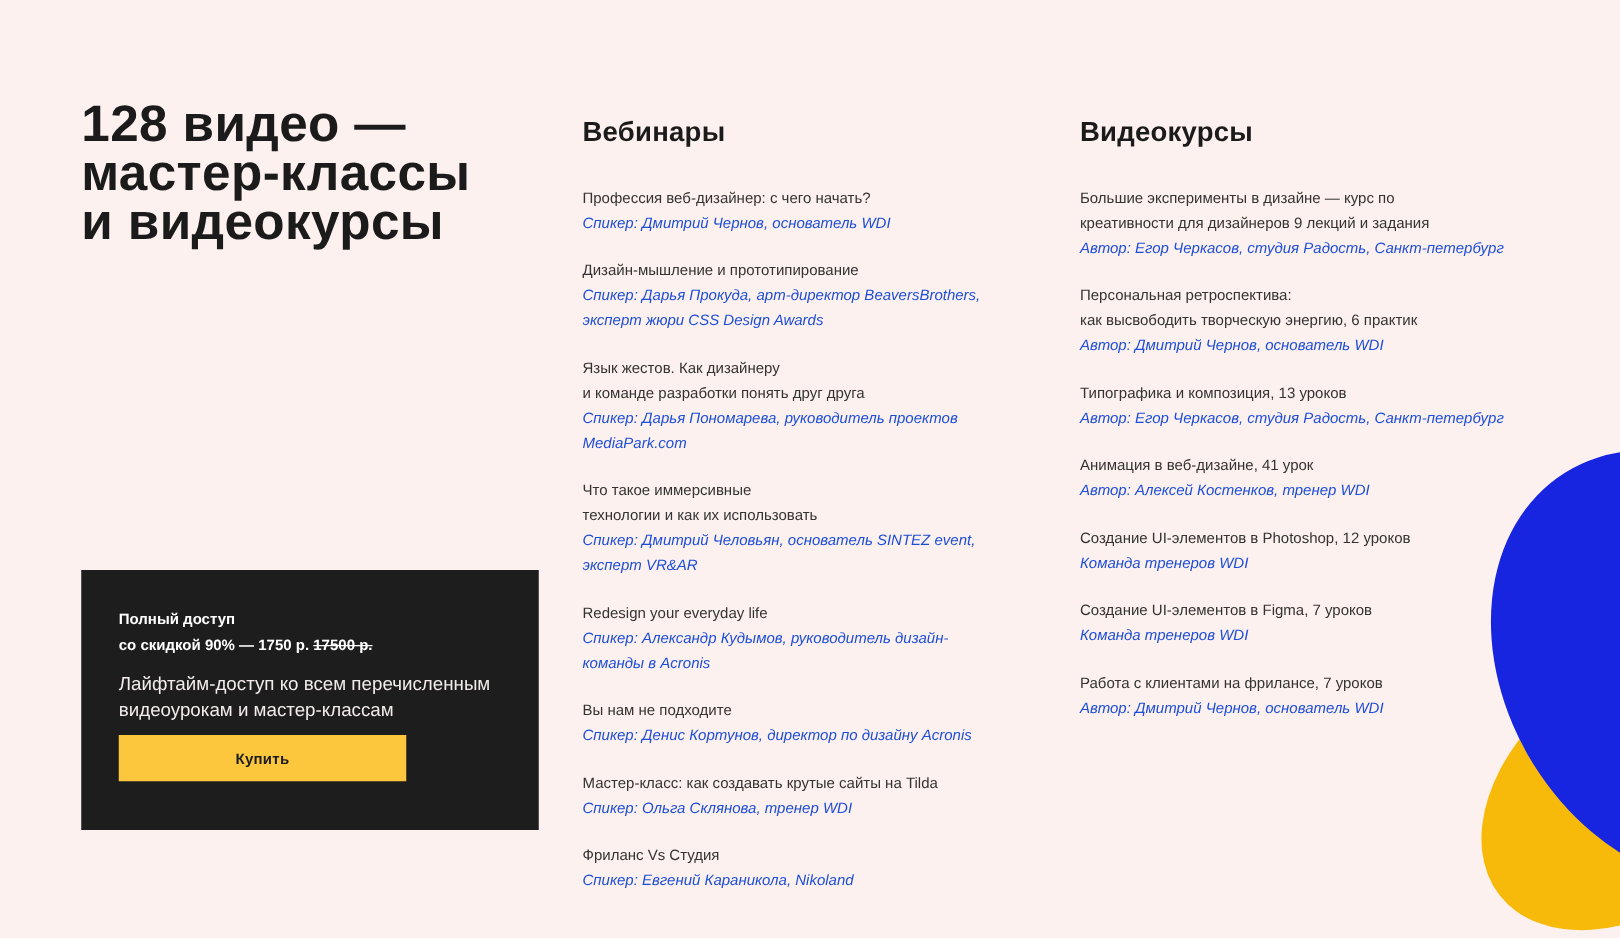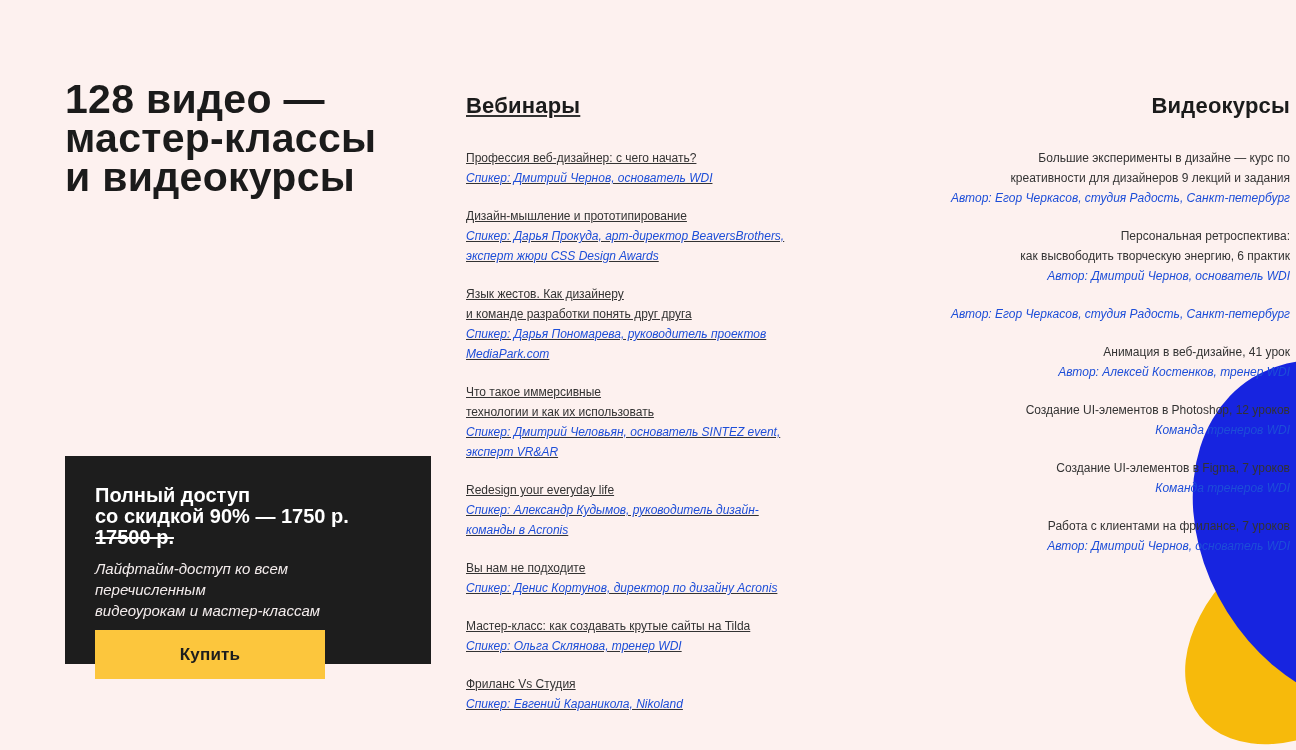--- a/index.html
+++ b/index.html
@@ -7,44 +7,43 @@
     position:relative;width:1296px;height:750px;overflow:hidden;
     background:#fdf1ef;font-family:"Liberation Sans",sans-serif;color:#333;
   }
   .decor{position:absolute;left:996px;top:330px;width:300px;height:420px;}
   .hero-title{
     position:absolute;left:65px;top:80px;margin:0;
     font-size:41px;line-height:39px;font-weight:700;color:#1b1b1b;
     letter-spacing:.3px;white-space:pre-line;
   }
   .col{position:absolute;top:92px;}
-  .col-webinars{left:466px;width:400px;text-decoration:underline;}
-  .col-courses{left:910px;width:380px;text-align:right;}
+  .col-webinars{left:466px;width:400px;}
+  .col-courses{left:864px;width:380px;}
   .col h2{
     margin:0 0 28px;font-size:22px;line-height:28px;font-weight:700;
     color:#1b1b1b;letter-spacing:.2px;
   }
   .item{margin:18px 0 15px;font-size:12px;line-height:20px;}
   .item-title{color:#333333;white-space:pre-line;}
   .item-byline{font-style:italic;color:#1d4ed8;white-space:pre-line;}
   .offer{
     position:absolute;left:65px;top:456px;width:366px;height:208px;
     background:#1d1d1d;color:#ffffff;box-sizing:border-box;padding:29px 30px;
   }
-  .offer-heading{font-size:20px;line-height:21px;font-weight:700;}
+  .offer-heading{font-size:12px;line-height:21px;font-weight:700;}
   .offer-heading s{text-decoration:line-through;text-align:right;}
   .offer-desc{
     margin:10px 0 0;font-size:15px;line-height:21px;color:#f3ecec;
     white-space:pre-line;
-    font-style:italic;
   }
   .buy-btn{
     display:flex;align-items:center;justify-content:center;
-    margin-top:9px;width:230px;height:49px;border:0;border-radius:0;
-    background:#fcc63d;color:#1d1d1d;font-weight:700;font-size:17px;
+    margin-top:9px;width:230px;height:37px;border:0;border-radius:0;
+    background:#fcc63d;color:#1d1d1d;font-weight:700;font-size:12px;
     font-family:inherit;cursor:pointer;letter-spacing:.2px;
   }
 </style>
 </head>
 <body>
 
 <div class="page">
 
   <svg class="decor" viewBox="0 0 300 420" xmlns="http://www.w3.org/2000/svg" aria-hidden="true">
     <ellipse cx="314" cy="300" rx="140" ry="95" transform="rotate(-38 314 300)" fill="#f7ba0b"></ellipse>
@@ -117,20 +116,21 @@
           <div class="item-byline">Автор: Егор Черкасов, студия Радость, Санкт-петербург</div>
         </div>
 
         <div class="item">
           <div class="item-title">Персональная ретроспектива:
 как высвободить творческую энергию, 6 практик</div>
           <div class="item-byline">Автор: Дмитрий Чернов, основатель WDI</div>
         </div>
 
         <div class="item">
+          <div class="item-title">Типографика и композиция, 13 уроков</div>
           <div class="item-byline">Автор: Егор Черкасов, студия Радость, Санкт-петербург</div>
         </div>
 
         <div class="item">
           <div class="item-title">Анимация в веб-дизайне, 41 урок</div>
           <div class="item-byline">Автор: Алексей Костенков, тренер WDI</div>
         </div>
 
         <div class="item">
           <div class="item-title">Создание UI-элементов в Photoshop, 12 уроков</div>

